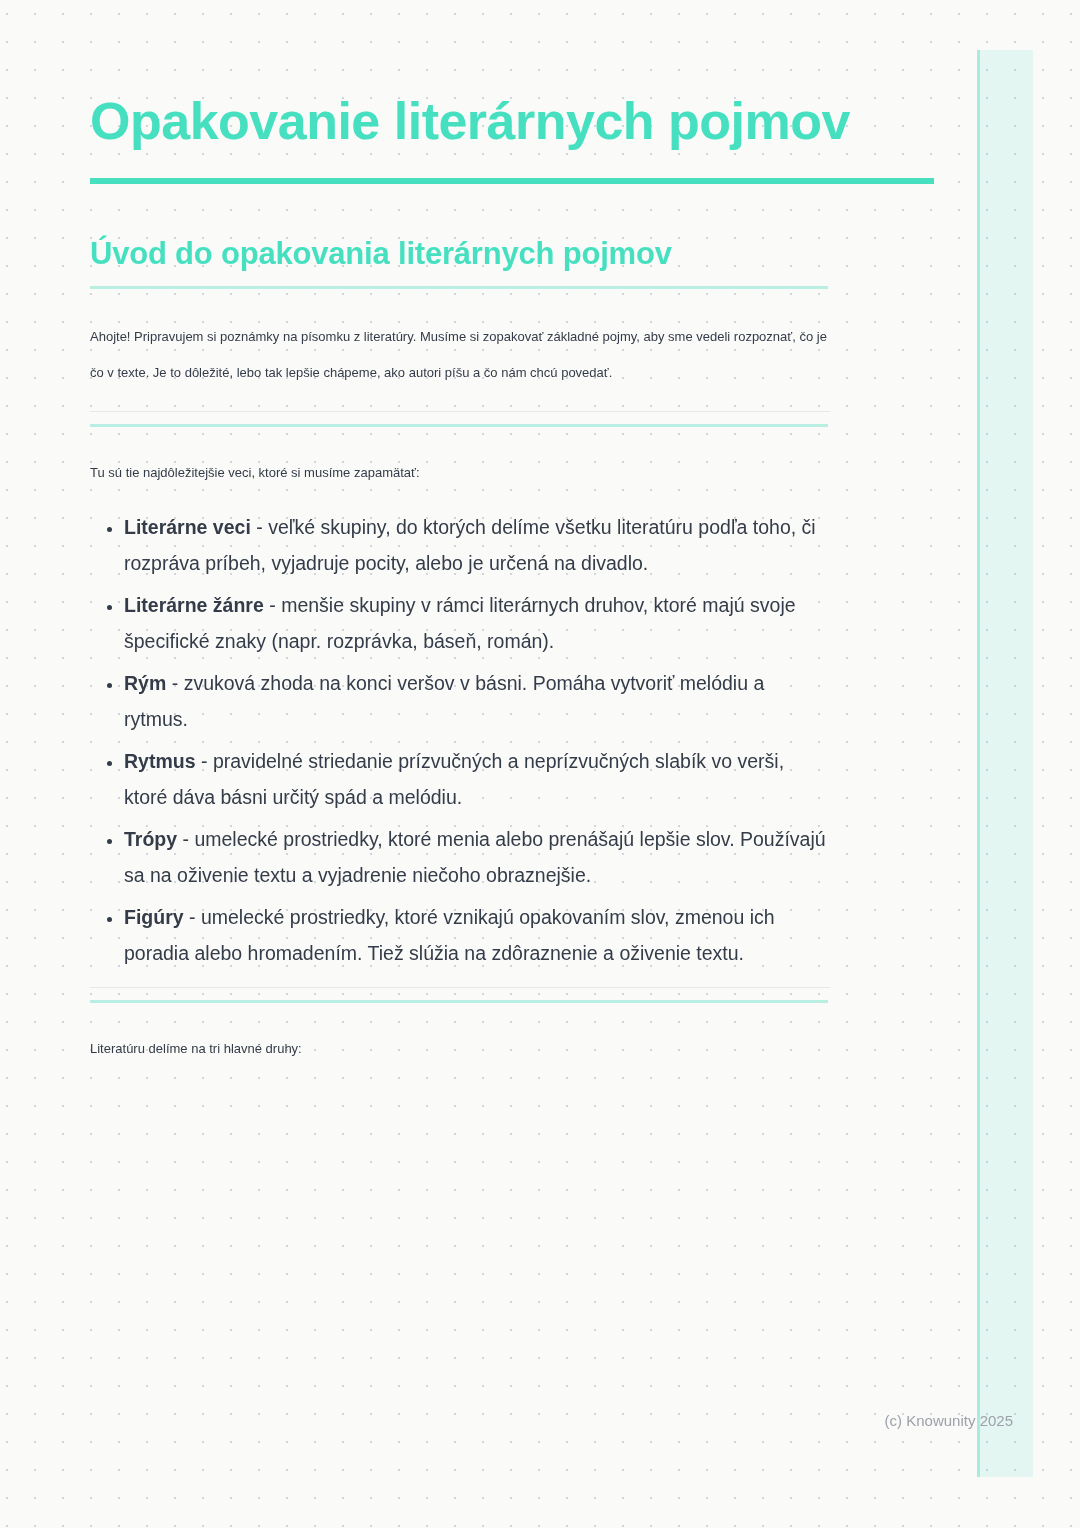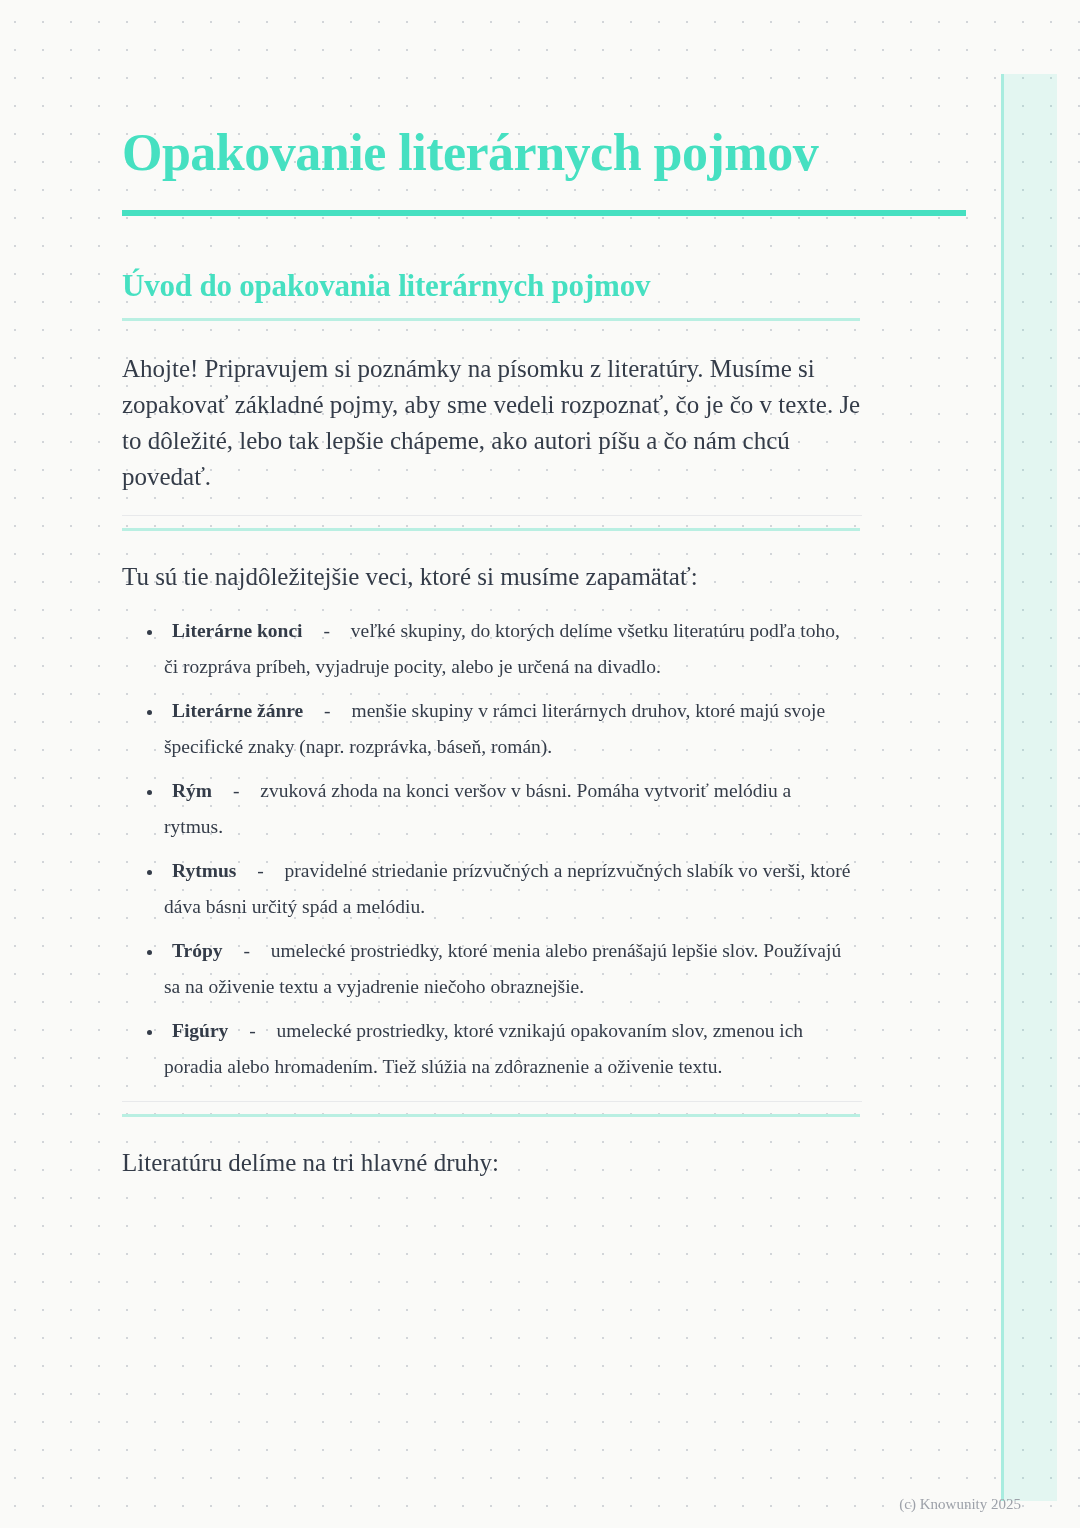--- a/index.html
+++ b/index.html
@@ -1,15 +1,15 @@
 <!DOCTYPE html>
 <html lang="sk"><head>
 <meta charset="utf-8">
 <style>
-  * { margin: 8px; padding: 0; box-sizing: border-box; font-family: Liberation Serif, serif; }
+  * { margin: 0; padding: 0; box-sizing: border-box; }
 
   html, body {
     width: 1080px;
     height: 1528px;
     overflow: hidden;
   }
 
   body {
     position: relative;
     font-family: "Liberation Sans", "DejaVu Sans", sans-serif;
@@ -80,21 +80,21 @@
   h3.sub-heading {
     margin-top: 38px;
     font-size: 26px;
     line-height: 34px;
     font-weight: 700;
     color: #87ead1;
   }
 
   p.body-text {
     margin-top: 28px;
-    font-size: 25px;
+    font-size: 13px;
     line-height: 36px;
     max-width: 740px;
     color: #343c49;
   }
 
   p.body-text.first { margin-top: 30px; }
 
   hr.divider {
     margin-top: 20px;
     width: 740px;
@@ -133,21 +133,21 @@
 
   ol.druhy-list li {
     font-size: 19.5px;
     line-height: 36px;
   }
 
   .ol-num { margin-right: 7px; }
 
   .footer-credit {
     position: absolute;
-    top: 1472px;
+    top: 1412px;
     right: 67px;
     font-size: 15px;
     color: #9da1a9;
     z-index: 2;
   }
 </style>
 </head>
 <body>
 
 <div class="accent-stripe"></div>
@@ -161,21 +161,21 @@
   <div class="section-underline"></div>
   <p class="body-text first">Ahojte! Pripravujem si poznámky na písomku z literatúry. Musíme si zopakovať základné pojmy, aby sme vedeli rozpoznať, čo je čo v texte. Je to dôležité, lebo tak lepšie chápeme, ako autori píšu a čo nám chcú povedať.</p>
 
   <hr class="divider">
 
   <div class="section-underline"></div>
   <p class="body-text">Tu sú tie najdôležitejšie veci, ktoré si musíme zapamätať:</p>
 
   <ul class="concept-list">
     <li>
-      <strong class="term">Literárne konci</strong><span class="sep"> - </span><span>veľké skupiny, do ktorých delíme všetku literatúru podľa toho, či rozpráva príbeh, vyjadruje pocity, alebo je určená na divadlo.</span>
+      <strong class="term">Literárne veci</strong><span class="sep"> - </span><span>veľké skupiny, do ktorých delíme všetku literatúru podľa toho, či rozpráva príbeh, vyjadruje pocity, alebo je určená na divadlo.</span>
     </li>
     <li>
       <strong class="term">Literárne žánre</strong><span class="sep"> - </span><span>menšie skupiny v rámci literárnych druhov, ktoré majú svoje špecifické znaky (napr. rozprávka, báseň, román).</span>
     </li>
     <li>
       <strong class="term">Rým</strong><span class="sep"> - </span><span>zvuková zhoda na konci veršov v básni. Pomáha vytvoriť melódiu a rytmus.</span>
     </li>
     <li>
       <strong class="term">Rytmus</strong><span class="sep"> - </span><span>pravidelné striedanie prízvučných a neprízvučných slabík vo verši, ktoré dáva básni určitý spád a melódiu.</span>
     </li>

